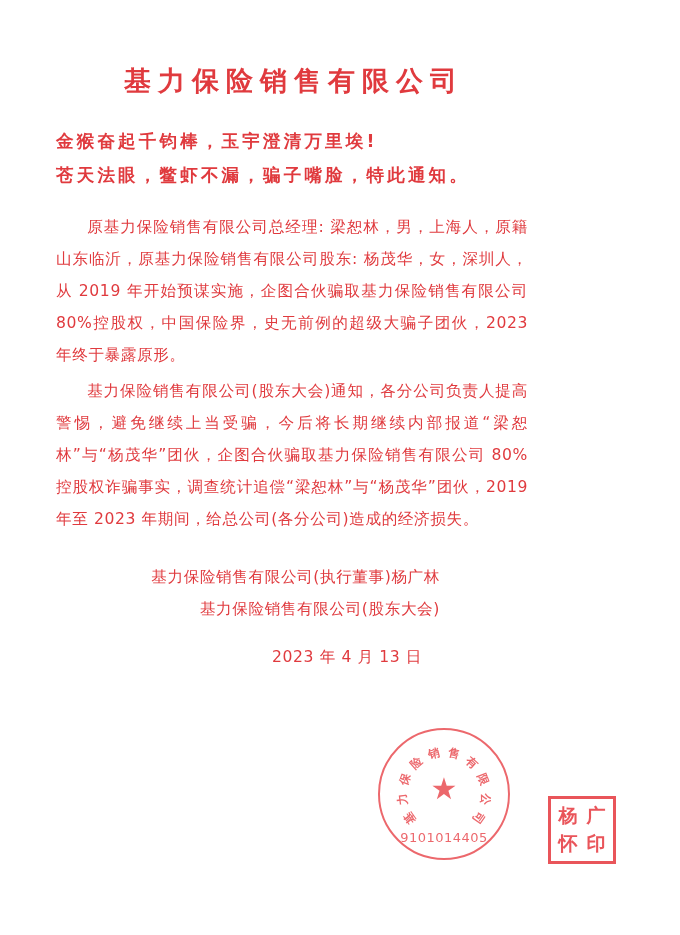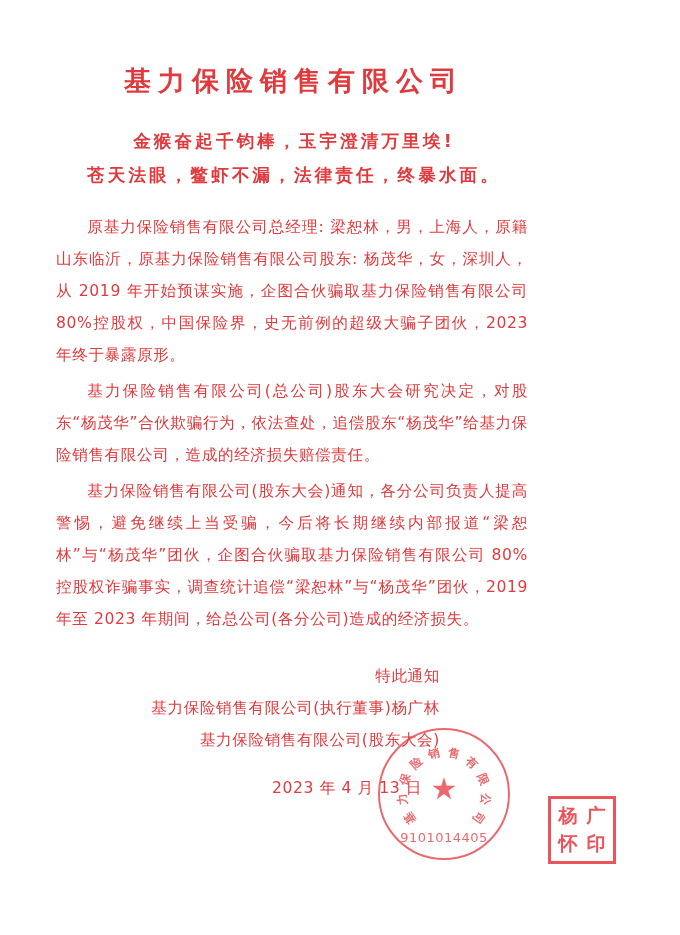--- a/index.html
+++ b/index.html
@@ -27,21 +27,20 @@
     margin-top: 8px;
   }
   .title-line {
     font-size: 27px;
     font-weight: bold;
     letter-spacing: 7px;
     line-height: 1.55;
     color: #e03a3e;
   }
   .couplet {
-    text-align: center;
     margin-top: 22px;
   }
   .couplet-line {
     font-size: 17.5px;
     font-weight: bold;
     letter-spacing: 3.2px;
     line-height: 1.95;
     color: #e03a3e;
   }
   .body-text {
@@ -155,31 +154,29 @@
 <body>
 
 <div class="page">
 
   <div class="title-block">
     <div class="title-line">基力保险销售有限公司</div>
   </div>
 
   <div class="couplet">
     <div class="couplet-line">金猴奋起千钧棒，玉宇澄清万里埃!</div>
-    <div class="couplet-line">苍天法眼，鳖虾不漏，法律责任，终暴水面。</div>
+    <div class="couplet-line">苍天法眼，鳖虾不漏，骗子嘴脸，特此通知。</div>
   </div>
 
   <div class="body-text">
     <p class="para">原基力保险销售有限公司总经理: 梁恕林，男，上海人，原籍山东临沂，原基力保险销售有限公司股东: 杨茂华，女，深圳人，从 2019 年开始预谋实施，企图合伙骗取基力保险销售有限公司 80%控股权，中国保险界，史无前例的超级大骗子团伙，2023 年终于暴露原形。</p>
-    <p class="para">基力保险销售有限公司(总公司)股东大会研究决定，对股东“杨茂华”合伙欺骗行为，依法查处，追偿股东“杨茂华”给基力保险销售有限公司，造成的经济损失赔偿责任。</p>
     <p class="para">基力保险销售有限公司(股东大会)通知，各分公司负责人提高警惕，避免继续上当受骗，今后将长期继续内部报道“梁恕林”与“杨茂华”团伙，企图合伙骗取基力保险销售有限公司 80%控股权诈骗事实，调查统计追偿“梁恕林”与“杨茂华”团伙，2019 年至 2023 年期间，给总公司(各分公司)造成的经济损失。</p>
   </div>
 
   <div class="signature">
-    <div class="sig-line">特此通知</div>
     <div class="sig-line">基力保险销售有限公司(执行董事)杨广林</div>
     <div class="sig-line">基力保险销售有限公司(股东大会)</div>
     <div class="sig-date">2023 年 4 月 13 日</div>
   </div>
 
   <div class="seal-round">
     <div class="ring-text" id="seal-ring">
         <span style="transform: rotate(-125deg) translate(-50%, -49px);">基</span>
         <span style="transform: rotate(-97.2222deg) translate(-50%, -49px);">力</span>
         <span style="transform: rotate(-69.4444deg) translate(-50%, -49px);">保</span>

